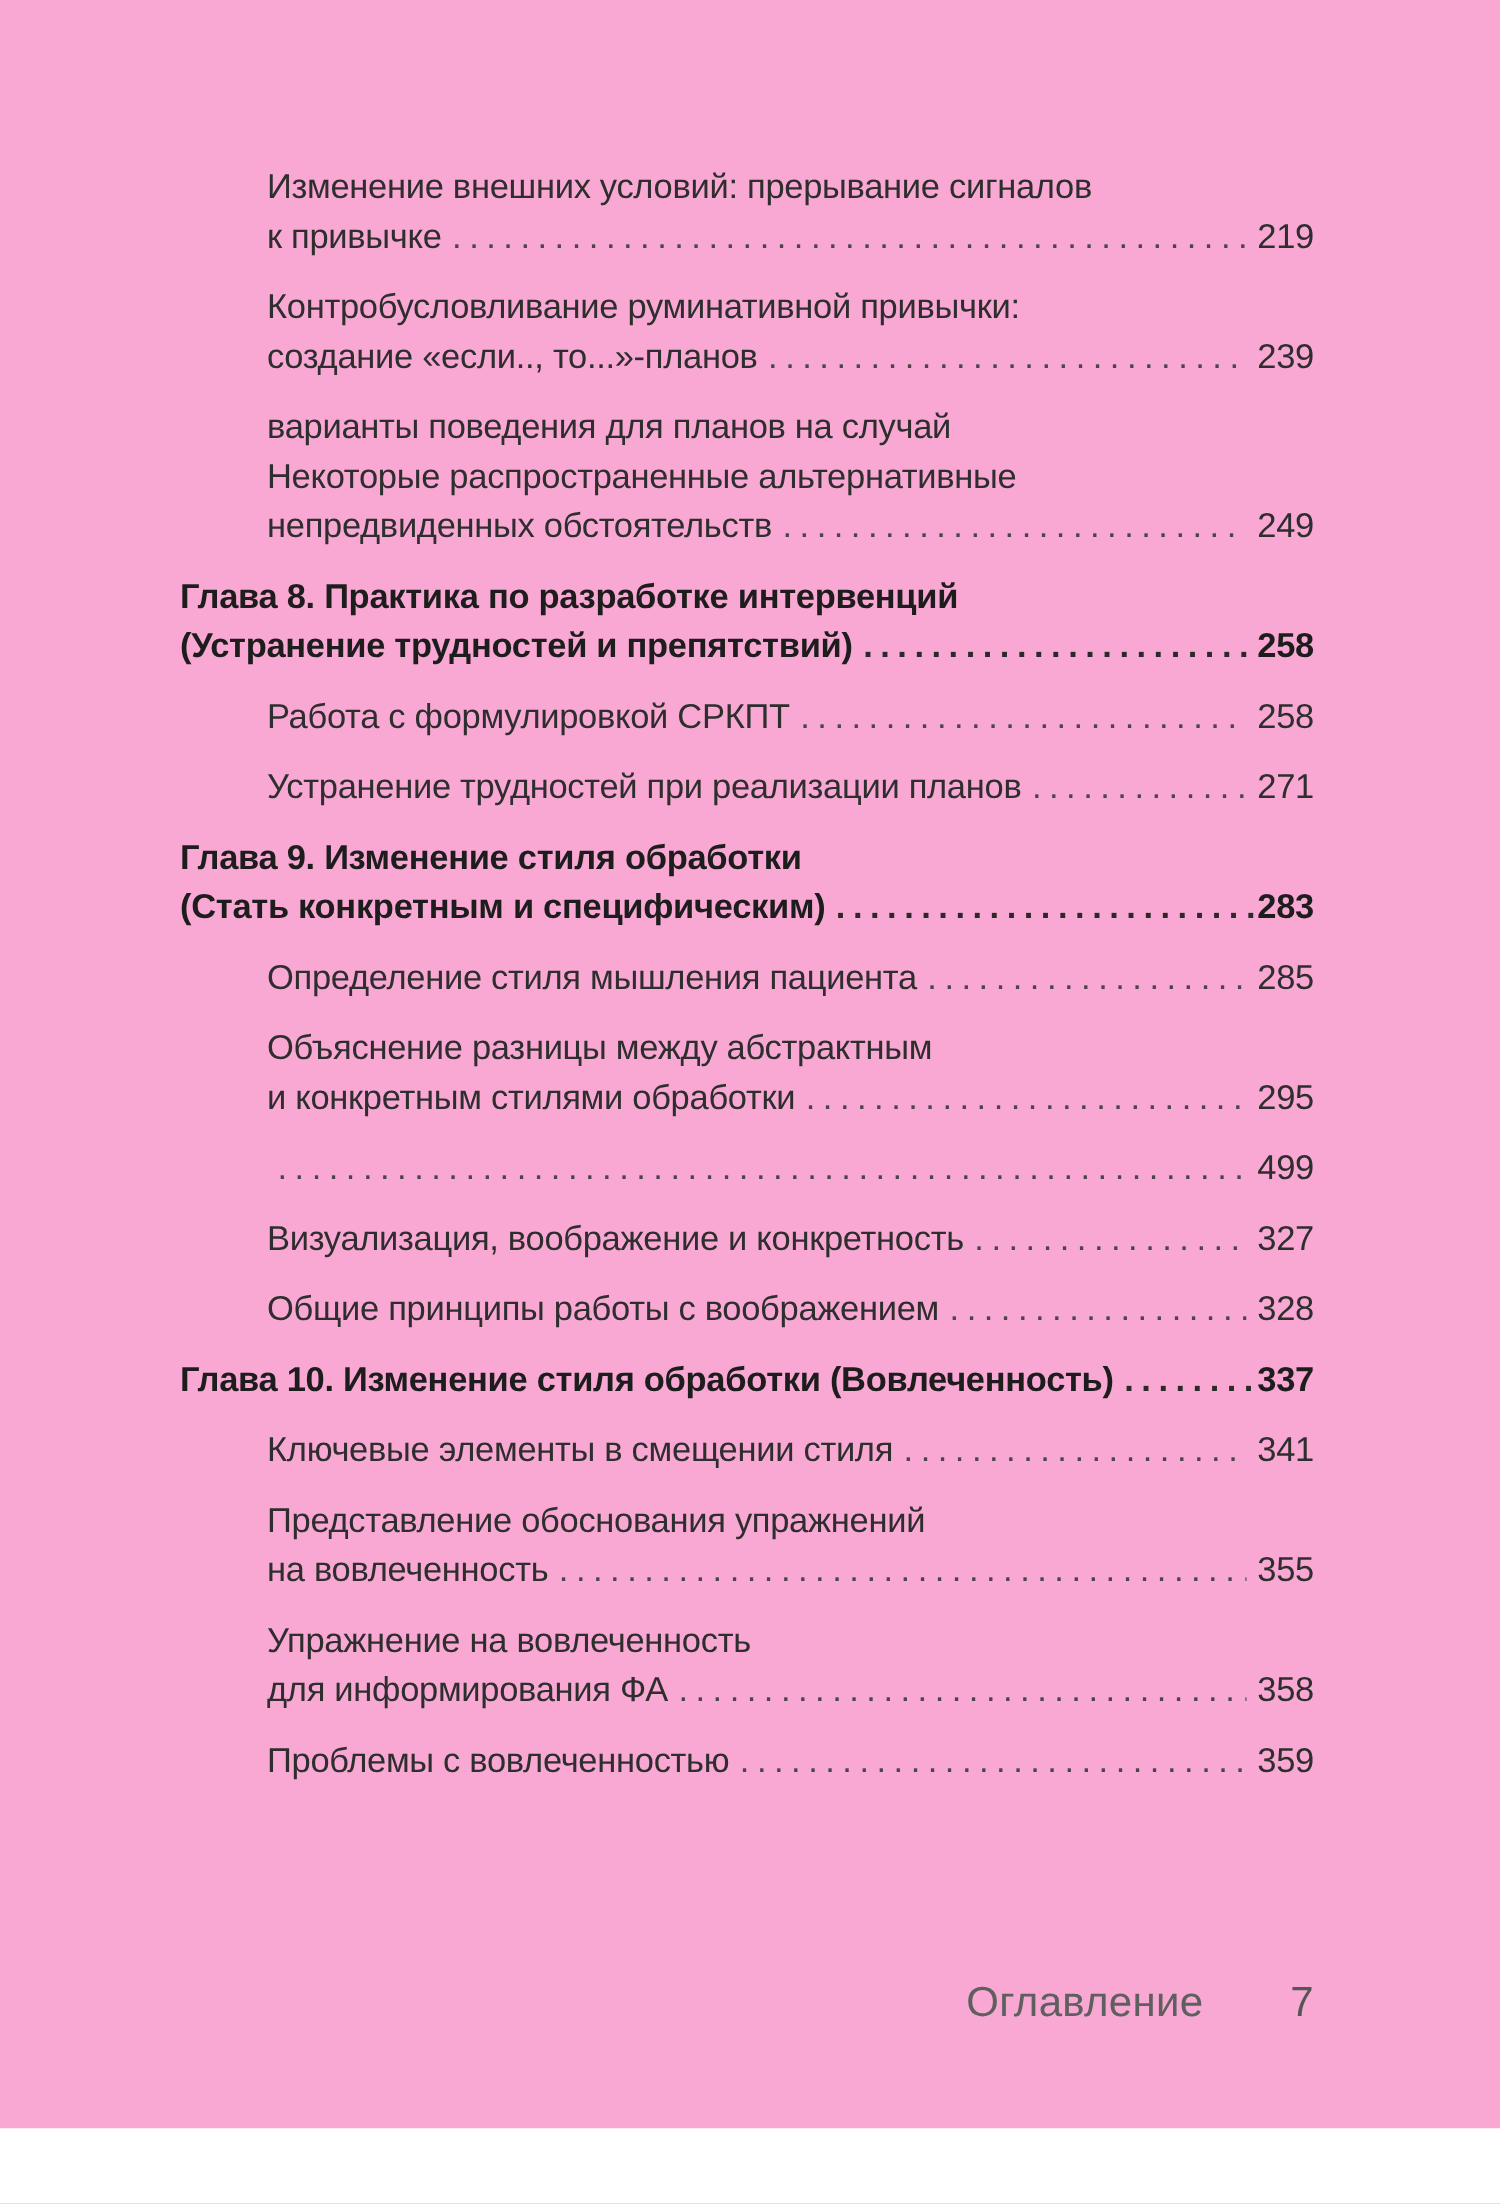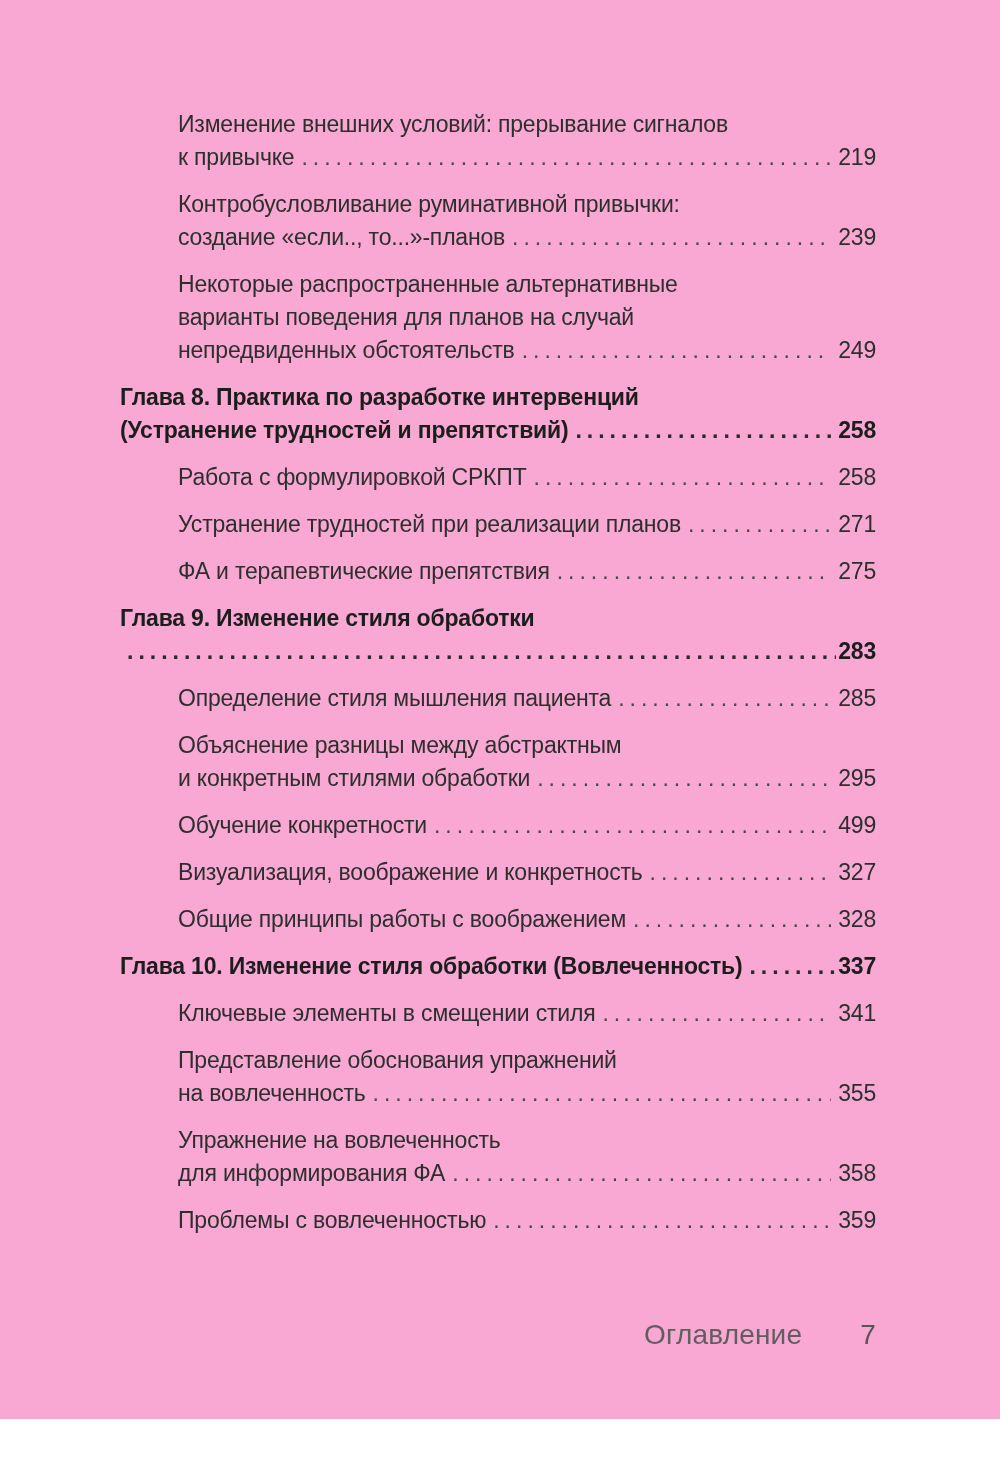--- a/index.html
+++ b/index.html
@@ -92,22 +92,22 @@
       </div>
       <div class="entry sub">
         <div class="line">Контробусловливание руминативной привычки:</div>
         <div class="line final">
           <span class="text">создание «если.., то...»-планов</span>
           <span class="dots"></span>
           <span class="page-num">239</span>
         </div>
       </div>
       <div class="entry sub">
+        <div class="line">варианты поведения для планов на случай</div>
         <div class="line">Некоторые распространенные альтернативные</div>
-        <div class="line">варианты поведения для планов на случай</div>
         <div class="line final">
           <span class="text">непредвиденных обстоятельств</span>
           <span class="dots"></span>
           <span class="page-num">249</span>
         </div>
       </div>
       <div class="entry chapter">
         <div class="line">Глава 8. Практика по разработке интервенций</div>
         <div class="line final">
           <span class="text">(Устранение трудностей и препятствий)</span>
@@ -122,30 +122,24 @@
           <span class="page-num">258</span>
         </div>
       </div>
       <div class="entry sub">
         <div class="line final">
           <span class="text">Устранение трудностей при реализации планов</span>
           <span class="dots"></span>
           <span class="page-num">271</span>
         </div>
       </div>
-      <div class="entry sub">
-        <div class="line final">
-          <span class="text">ФА и терапевтические препятствия</span>
-          <span class="dots"></span>
-          <span class="page-num">275</span>
-        </div>
-      </div>
       <div class="entry chapter">
         <div class="line">Глава 9. Изменение стиля обработки</div>
         <div class="line final">
+          <span class="text">(Стать конкретным и специфическим)</span>
           <span class="dots"></span>
           <span class="page-num">283</span>
         </div>
       </div>
       <div class="entry sub">
         <div class="line final">
           <span class="text">Определение стиля мышления пациента</span>
           <span class="dots"></span>
           <span class="page-num">285</span>
         </div>
@@ -153,21 +147,20 @@
       <div class="entry sub">
         <div class="line">Объяснение разницы между абстрактным</div>
         <div class="line final">
           <span class="text">и конкретным стилями обработки</span>
           <span class="dots"></span>
           <span class="page-num">295</span>
         </div>
       </div>
       <div class="entry sub">
         <div class="line final">
-          <span class="text">Обучение конкретности</span>
           <span class="dots"></span>
           <span class="page-num">499</span>
         </div>
       </div>
       <div class="entry sub">
         <div class="line final">
           <span class="text">Визуализация, воображение и конкретность</span>
           <span class="dots"></span>
           <span class="page-num">327</span>
         </div>

